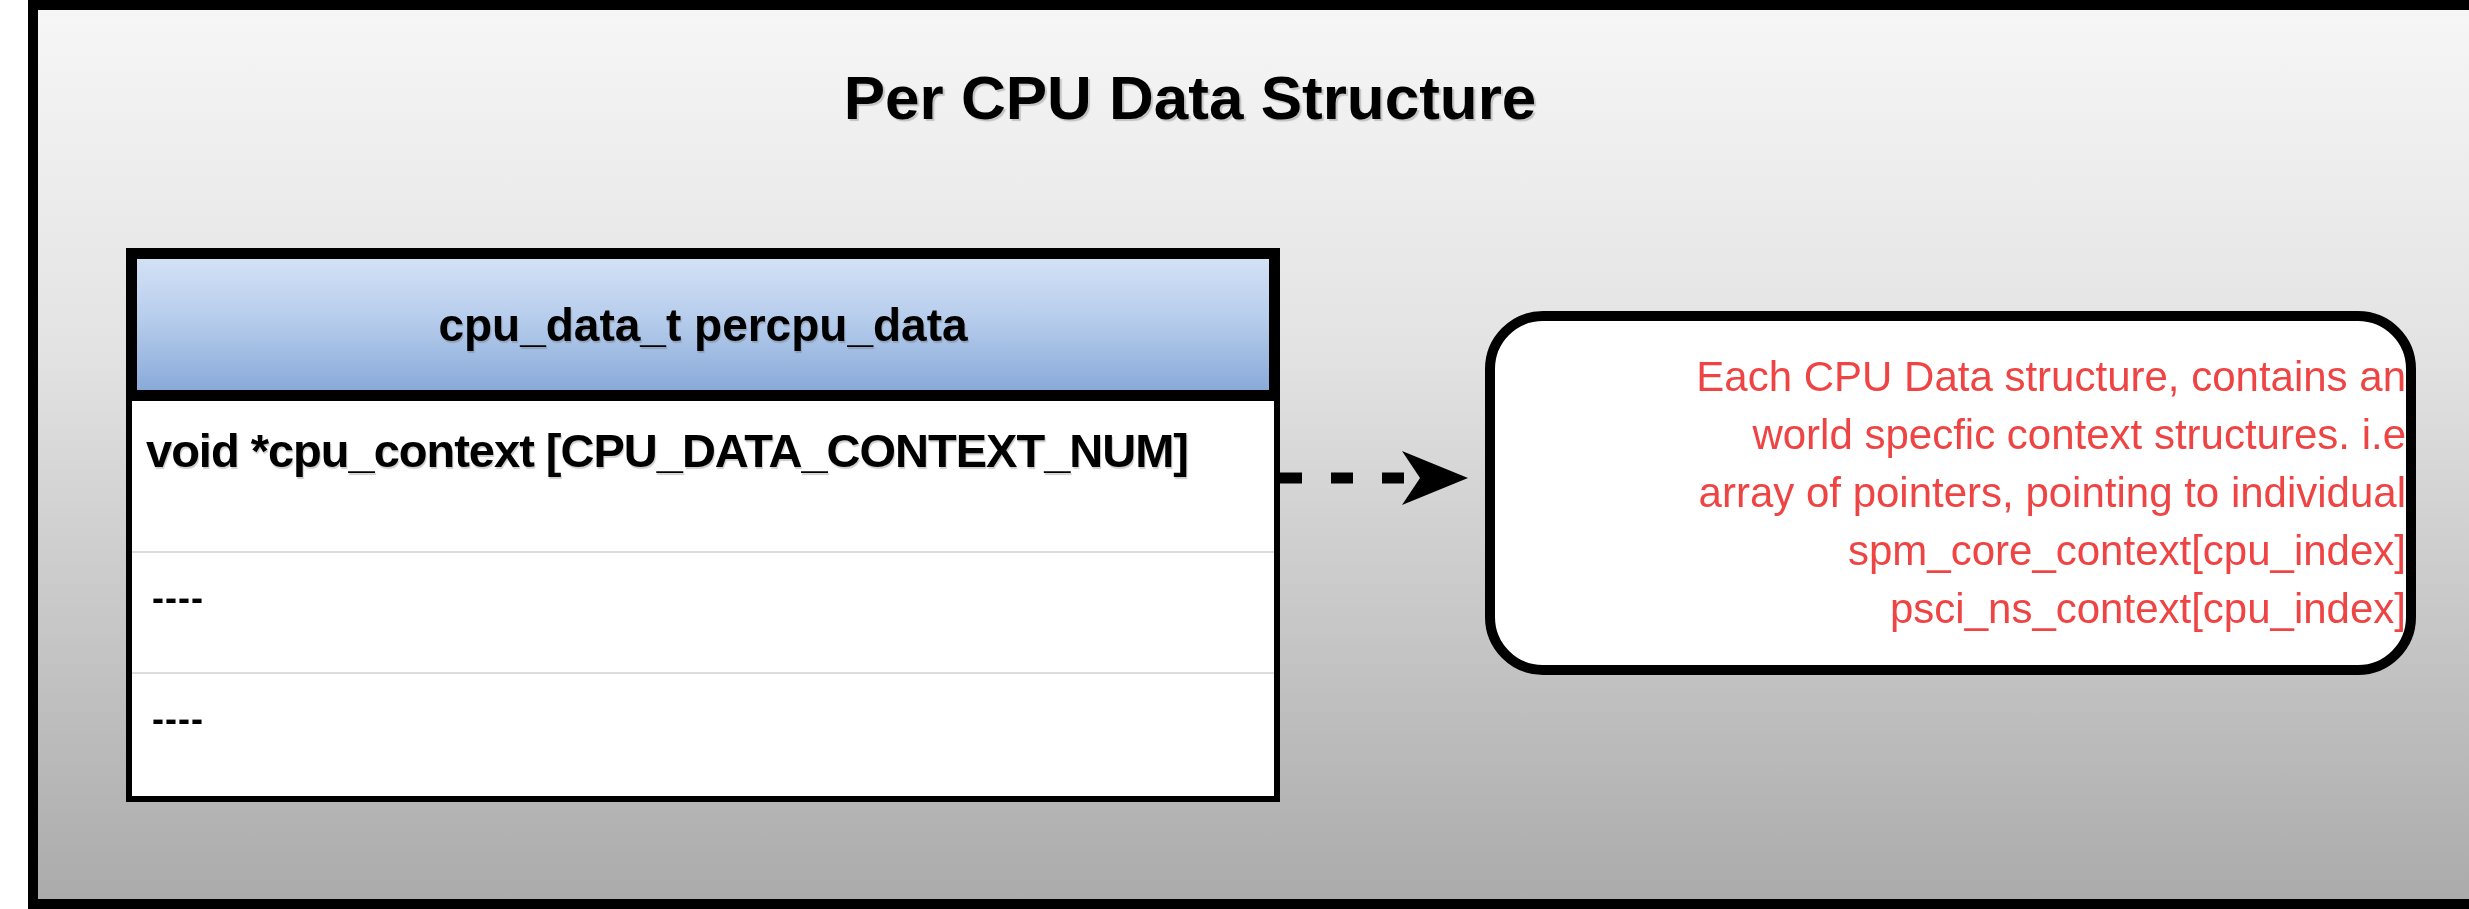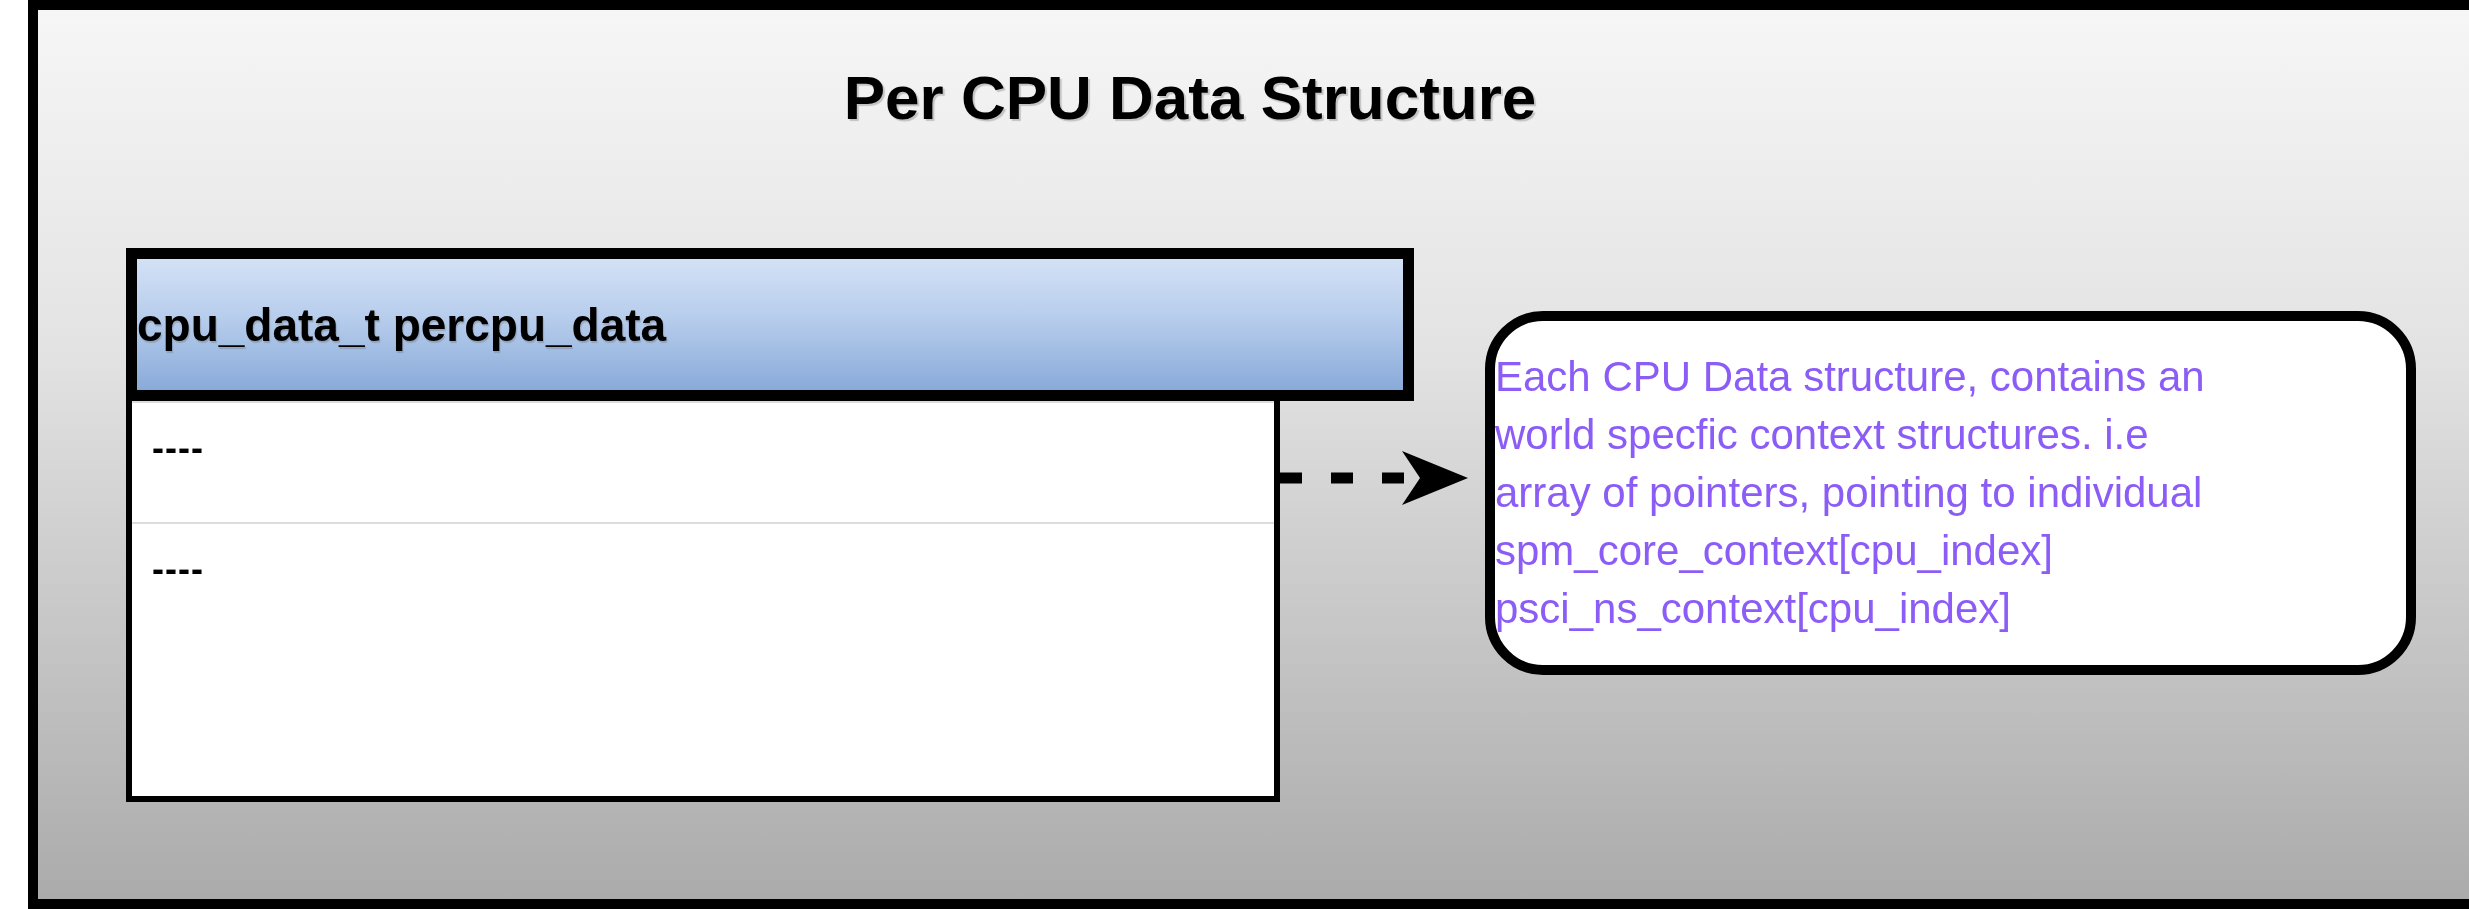--- a/index.html
+++ b/index.html
@@ -26,25 +26,25 @@
     white-space: nowrap;
     text-shadow: 2px 2px 1px rgba(110,110,110,0.35);
   }
   
   .cpu-table {
     position: absolute;
     left: 88px; top: 238px;
     width: 1154px;
   }
   .cpu-table-header {
-    width: 1288px; height: 153px;
+    width: 1154px; height: 153px;
     border: 11px solid #000;
     background: linear-gradient(180deg, #d3e1f5 0%, #b7cdec 45%, #89aad9 100%);
     display: flex; flex-direction: column;
-    align-items: flex-start; justify-content: center;
+    align-items: center; justify-content: center;
     font-size: 46px; font-weight: bold; color: #000;
     line-height: 60px;
     text-align: center;
     text-shadow: 1px 2px 1px rgba(90,90,90,0.30);
   }
   .cpu-table-body {
     width: 1154px; height: 401px;
     border: 6px solid #000;
     border-top: none;
     background: #ffffff;
@@ -78,40 +78,41 @@
   }
   
   .note-box {
     position: absolute;
     left: 1447px; top: 301px;
     width: 931px; height: 364px;
     background: #ffffff;
     border: 10px solid #000;
     border-radius: 58px;
     display: flex; flex-direction: column;
-    align-items: flex-start; justify-content: center;
+    align-items: flex-end; justify-content: center;
     text-align: center;
     font-size: 42px;
     line-height: 58px;
-    color: #8b5cf6;
+    color: #ef4444;
   }
   .note-line { white-space: nowrap; }
 </style>
 </head>
 <body>
 
 <div class="frame">
 
   <div class="title">Per CPU Data Structure</div>
 
   <div class="cpu-table">
     <div class="cpu-table-header">
       <div>cpu_data_t percpu_data</div>
     </div>
     <div class="cpu-table-body">
+      <div class="row row-context">void *cpu_context [CPU_DATA_CONTEXT_NUM]</div>
       <div class="row row-dash">----</div>
       <div class="row row-dash">----</div>
     </div>
   </div>
 
   <svg class="arrow-svg" viewBox="0 0 210 60" xmlns="http://www.w3.org/2000/svg">
     <line x1="2" y1="30" x2="138" y2="30" stroke="#000" stroke-width="11" stroke-dasharray="22 29"></line>
     <polygon points="124,3 190,30 124,57 142,30" fill="#000"></polygon>
   </svg>
 

